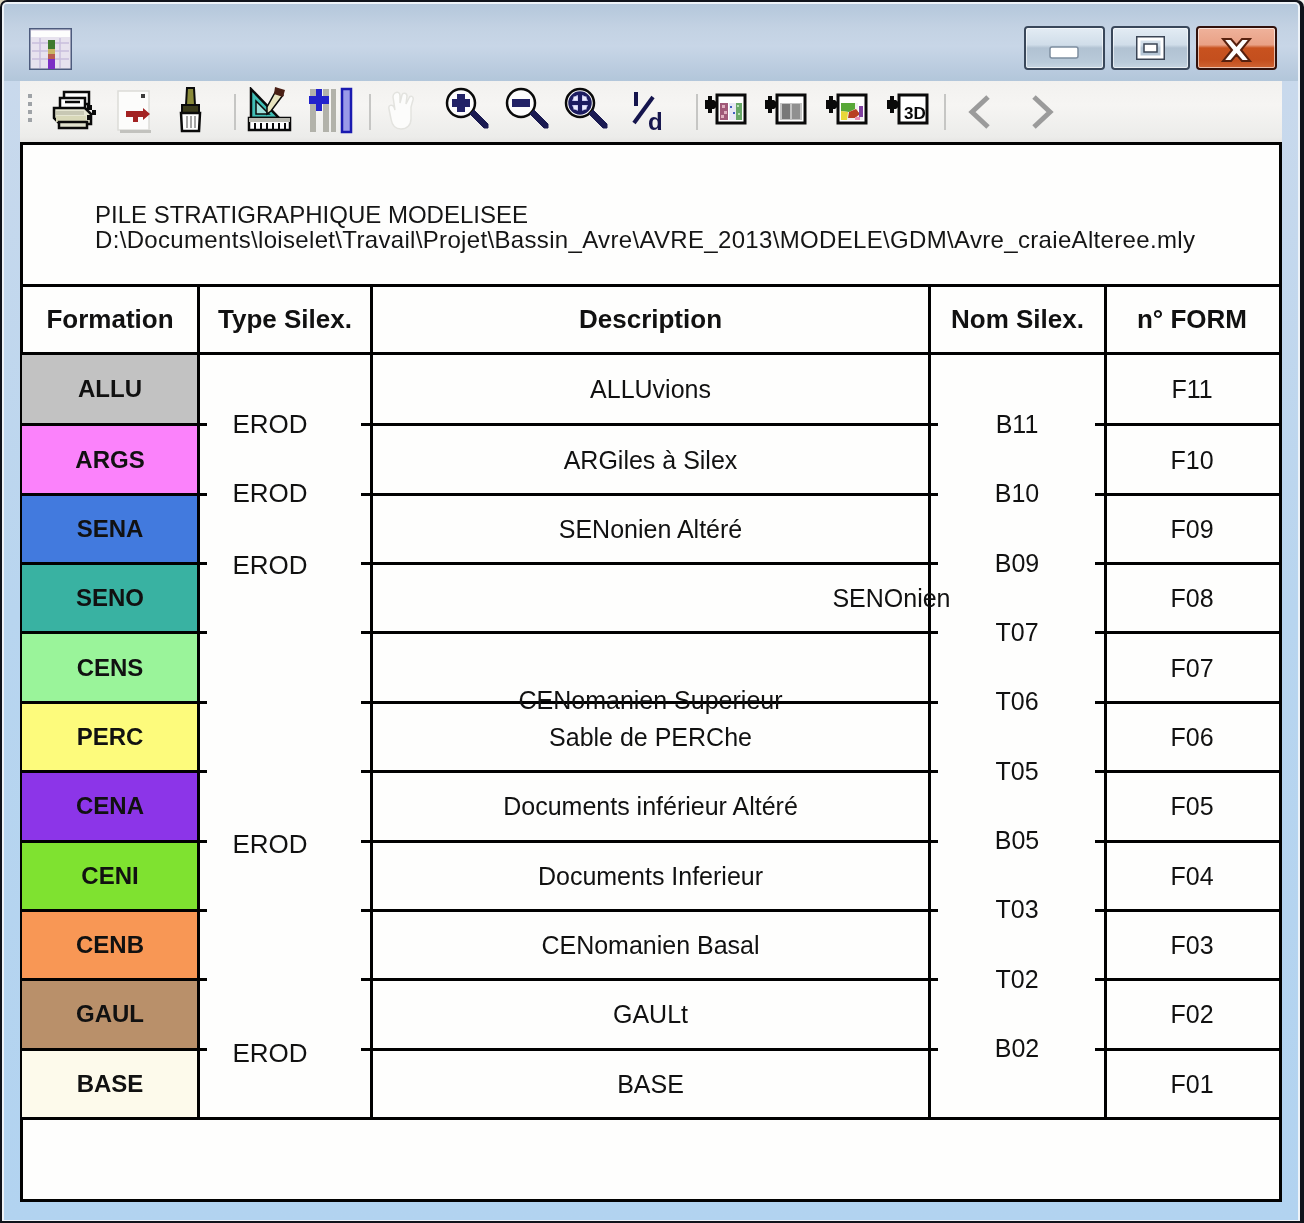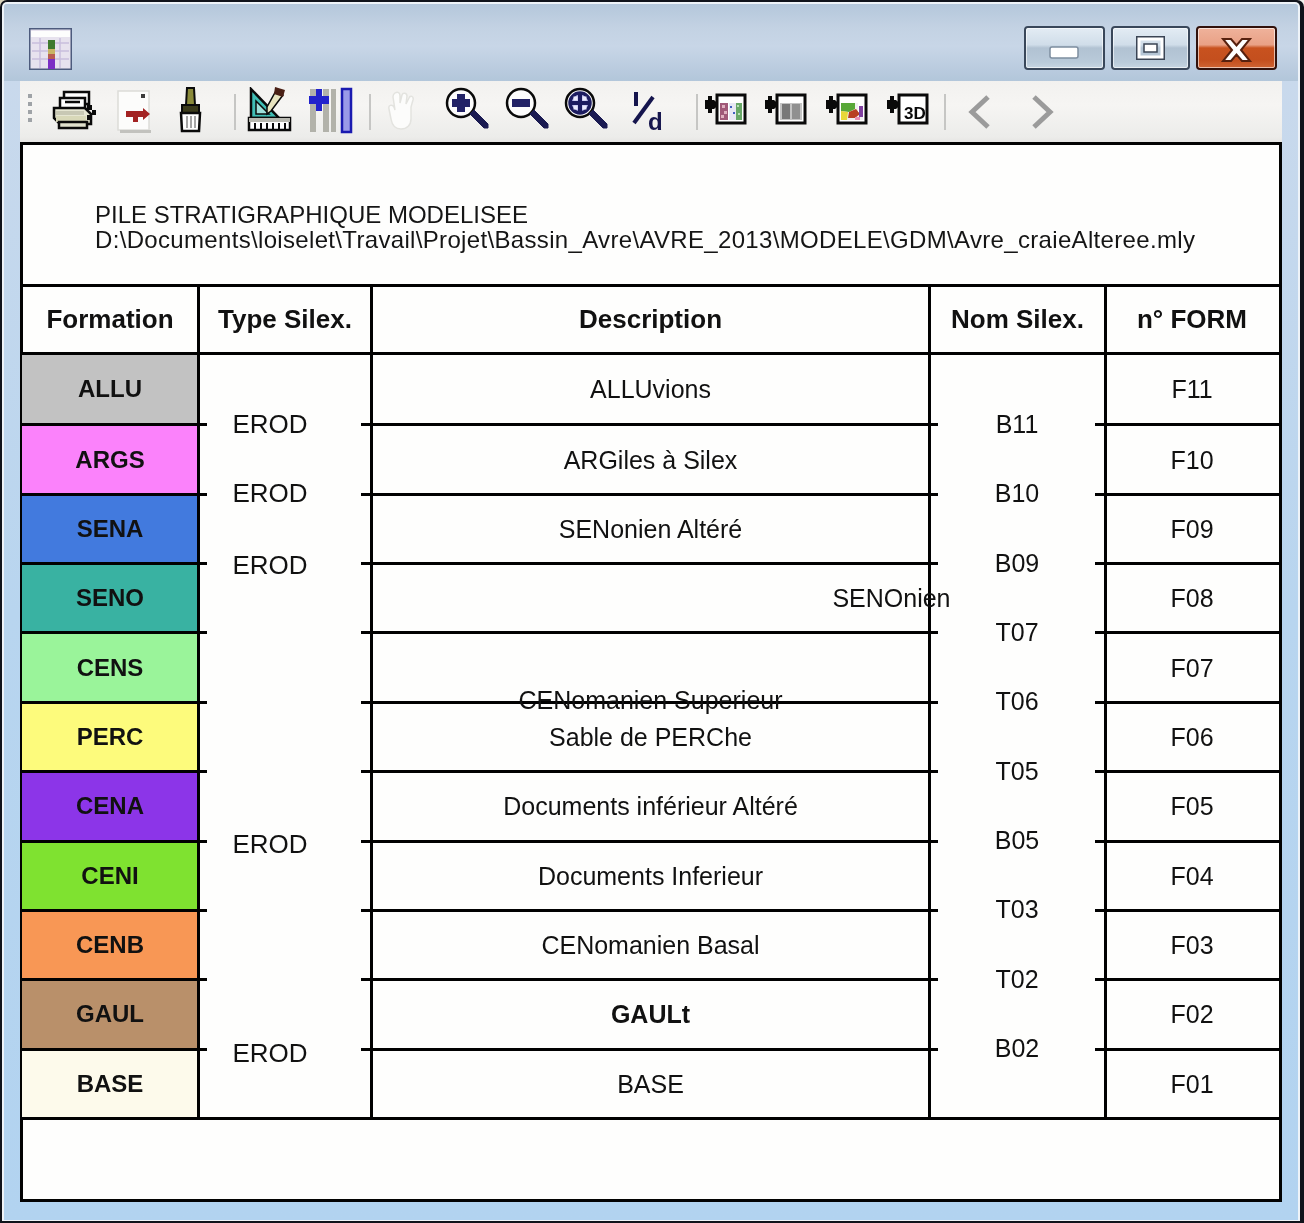--- a/index.html
+++ b/index.html
@@ -294,21 +294,21 @@
 <div class="ct bold" style="left:-40.0px;top:791.3px;width:300px;font-size:24px;">CENA</div>
 <div class="ct" style="left:350.5px;top:791.3px;width:600px;font-size:25px;">Documents inférieur Altéré</div>
 <div class="ct" style="left:1042.0px;top:791.3px;width:300px;font-size:25px;">F05</div>
 <div class="ct bold" style="left:-40.0px;top:860.6px;width:300px;font-size:24px;">CENI</div>
 <div class="ct" style="left:350.5px;top:860.6px;width:600px;font-size:25px;">Documents Inferieur</div>
 <div class="ct" style="left:1042.0px;top:860.6px;width:300px;font-size:25px;">F04</div>
 <div class="ct bold" style="left:-40.0px;top:930.0px;width:300px;font-size:24px;">CENB</div>
 <div class="ct" style="left:350.5px;top:930.0px;width:600px;font-size:25px;">CENomanien Basal</div>
 <div class="ct" style="left:1042.0px;top:930.0px;width:300px;font-size:25px;">F03</div>
 <div class="ct bold" style="left:-40.0px;top:999.4px;width:300px;font-size:24px;">GAUL</div>
-<div class="ct" style="left:350.5px;top:999.4px;width:600px;font-size:25px;font-weight:bold;">GAULt</div>
+<div class="ct" style="left:350.5px;top:999.4px;width:600px;font-size:25px;">GAULt</div>
 <div class="ct" style="left:1042.0px;top:999.4px;width:300px;font-size:25px;">F02</div>
 <div class="ct bold" style="left:-40.0px;top:1068.5px;width:300px;font-size:24px;">BASE</div>
 <div class="ct" style="left:350.5px;top:1068.5px;width:600px;font-size:25px;">BASE</div>
 <div class="ct" style="left:1042.0px;top:1068.5px;width:300px;font-size:25px;">F01</div>
 <div class="ct" style="left:120.0px;top:408.9px;width:300px;font-size:26px;">EROD</div>
 <div class="ct" style="left:867.0px;top:408.9px;width:300px;font-size:25px;">B11</div>
 <div class="ct" style="left:120.0px;top:478.2px;width:300px;font-size:26px;">EROD</div>
 <div class="ct" style="left:867.0px;top:478.2px;width:300px;font-size:25px;">B10</div>
 <div class="ct" style="left:120.0px;top:549.5px;width:300px;font-size:26px;">EROD</div>
 <div class="ct" style="left:867.0px;top:547.6px;width:300px;font-size:25px;">B09</div>

